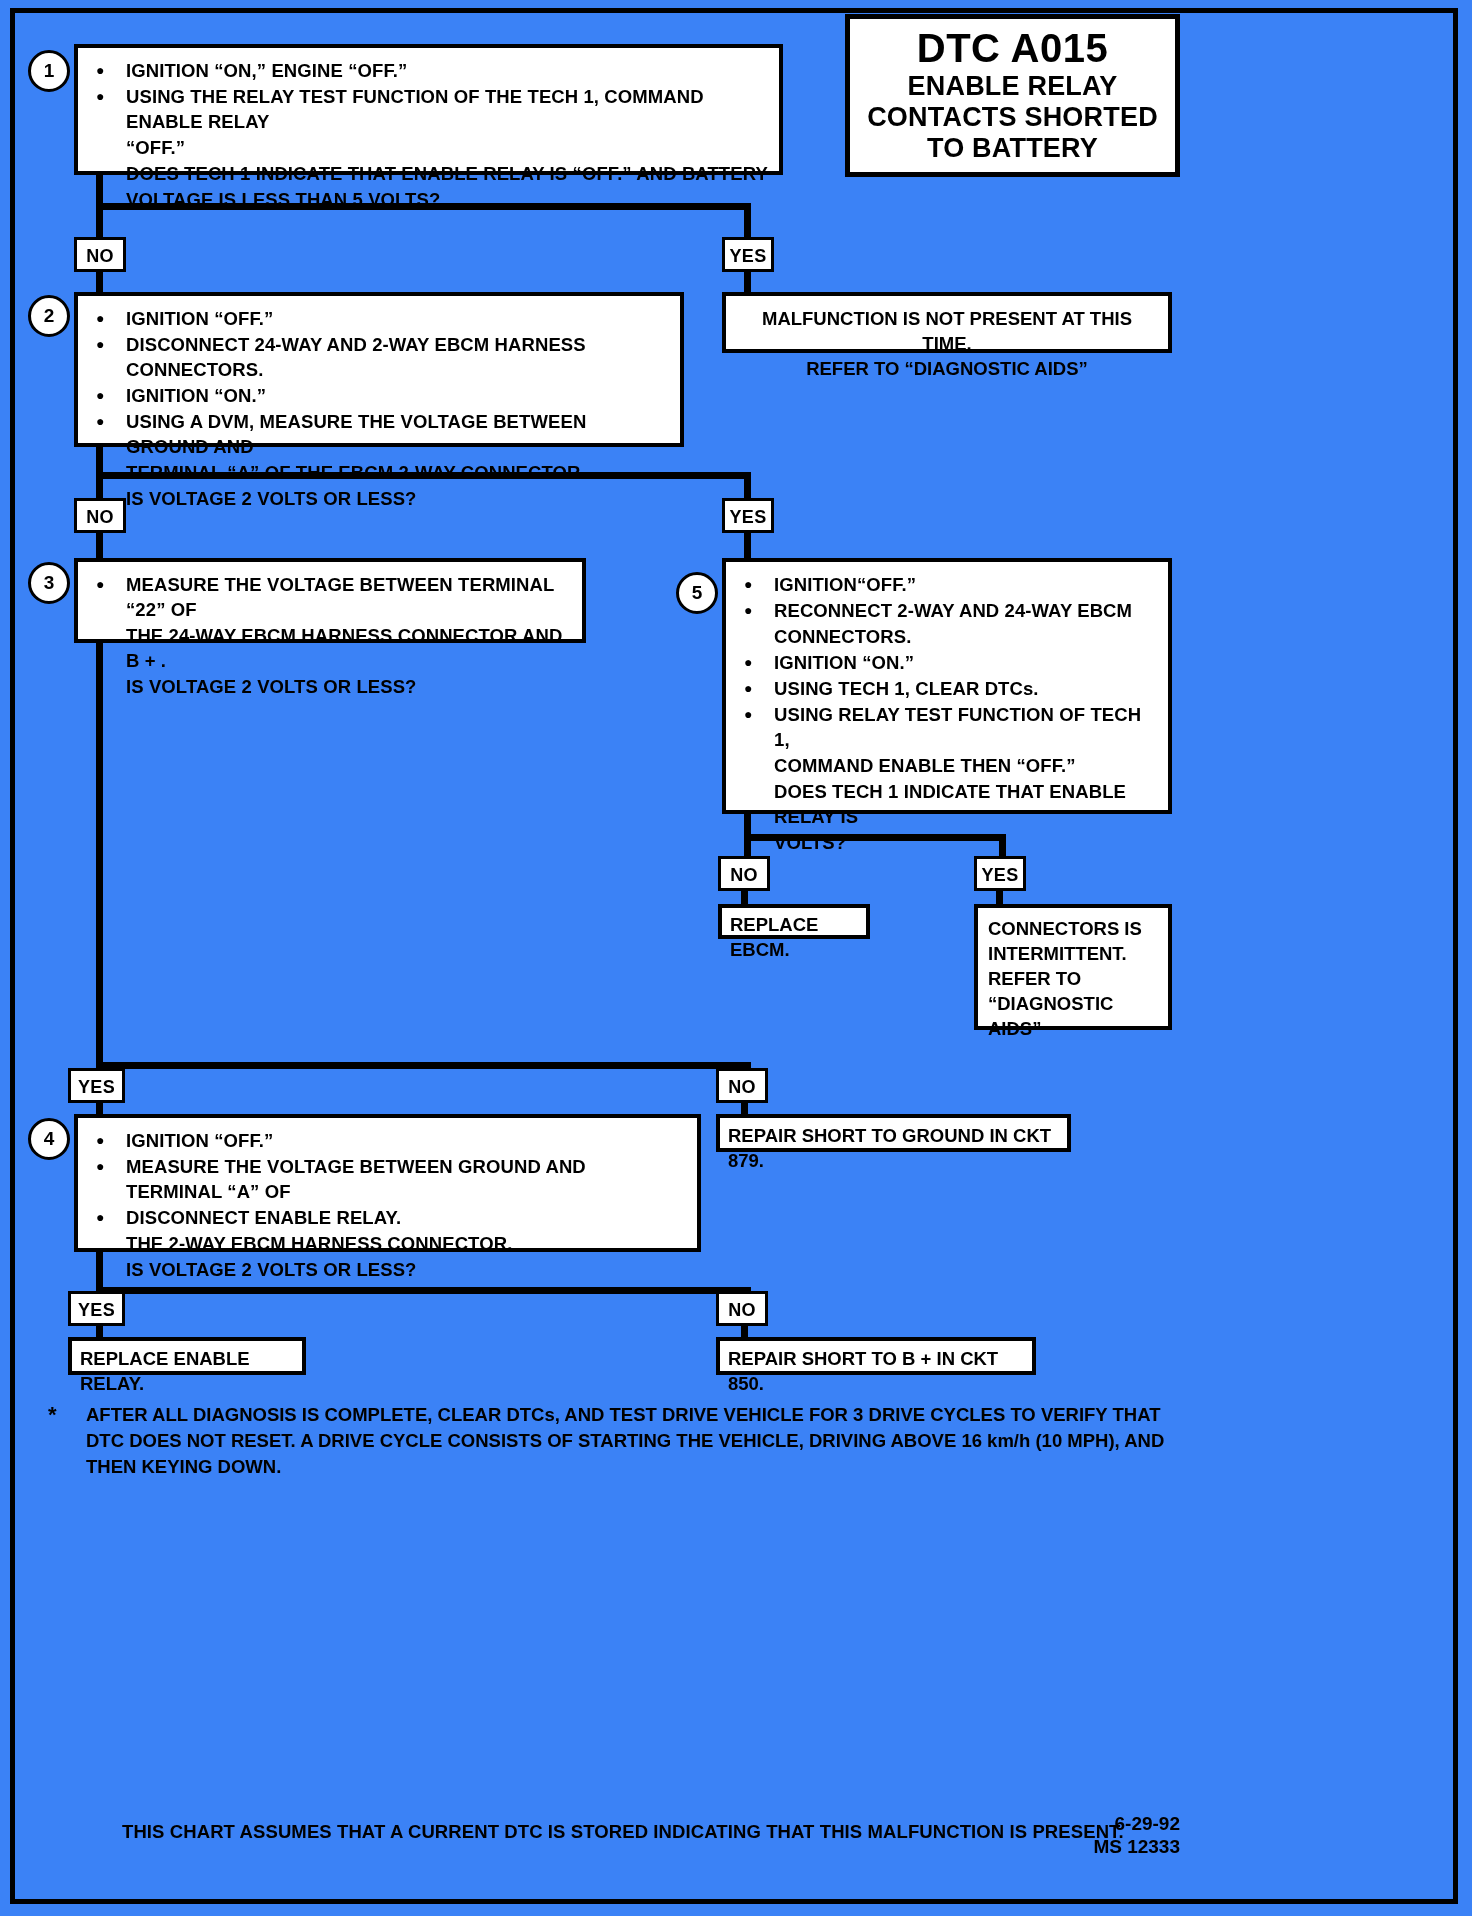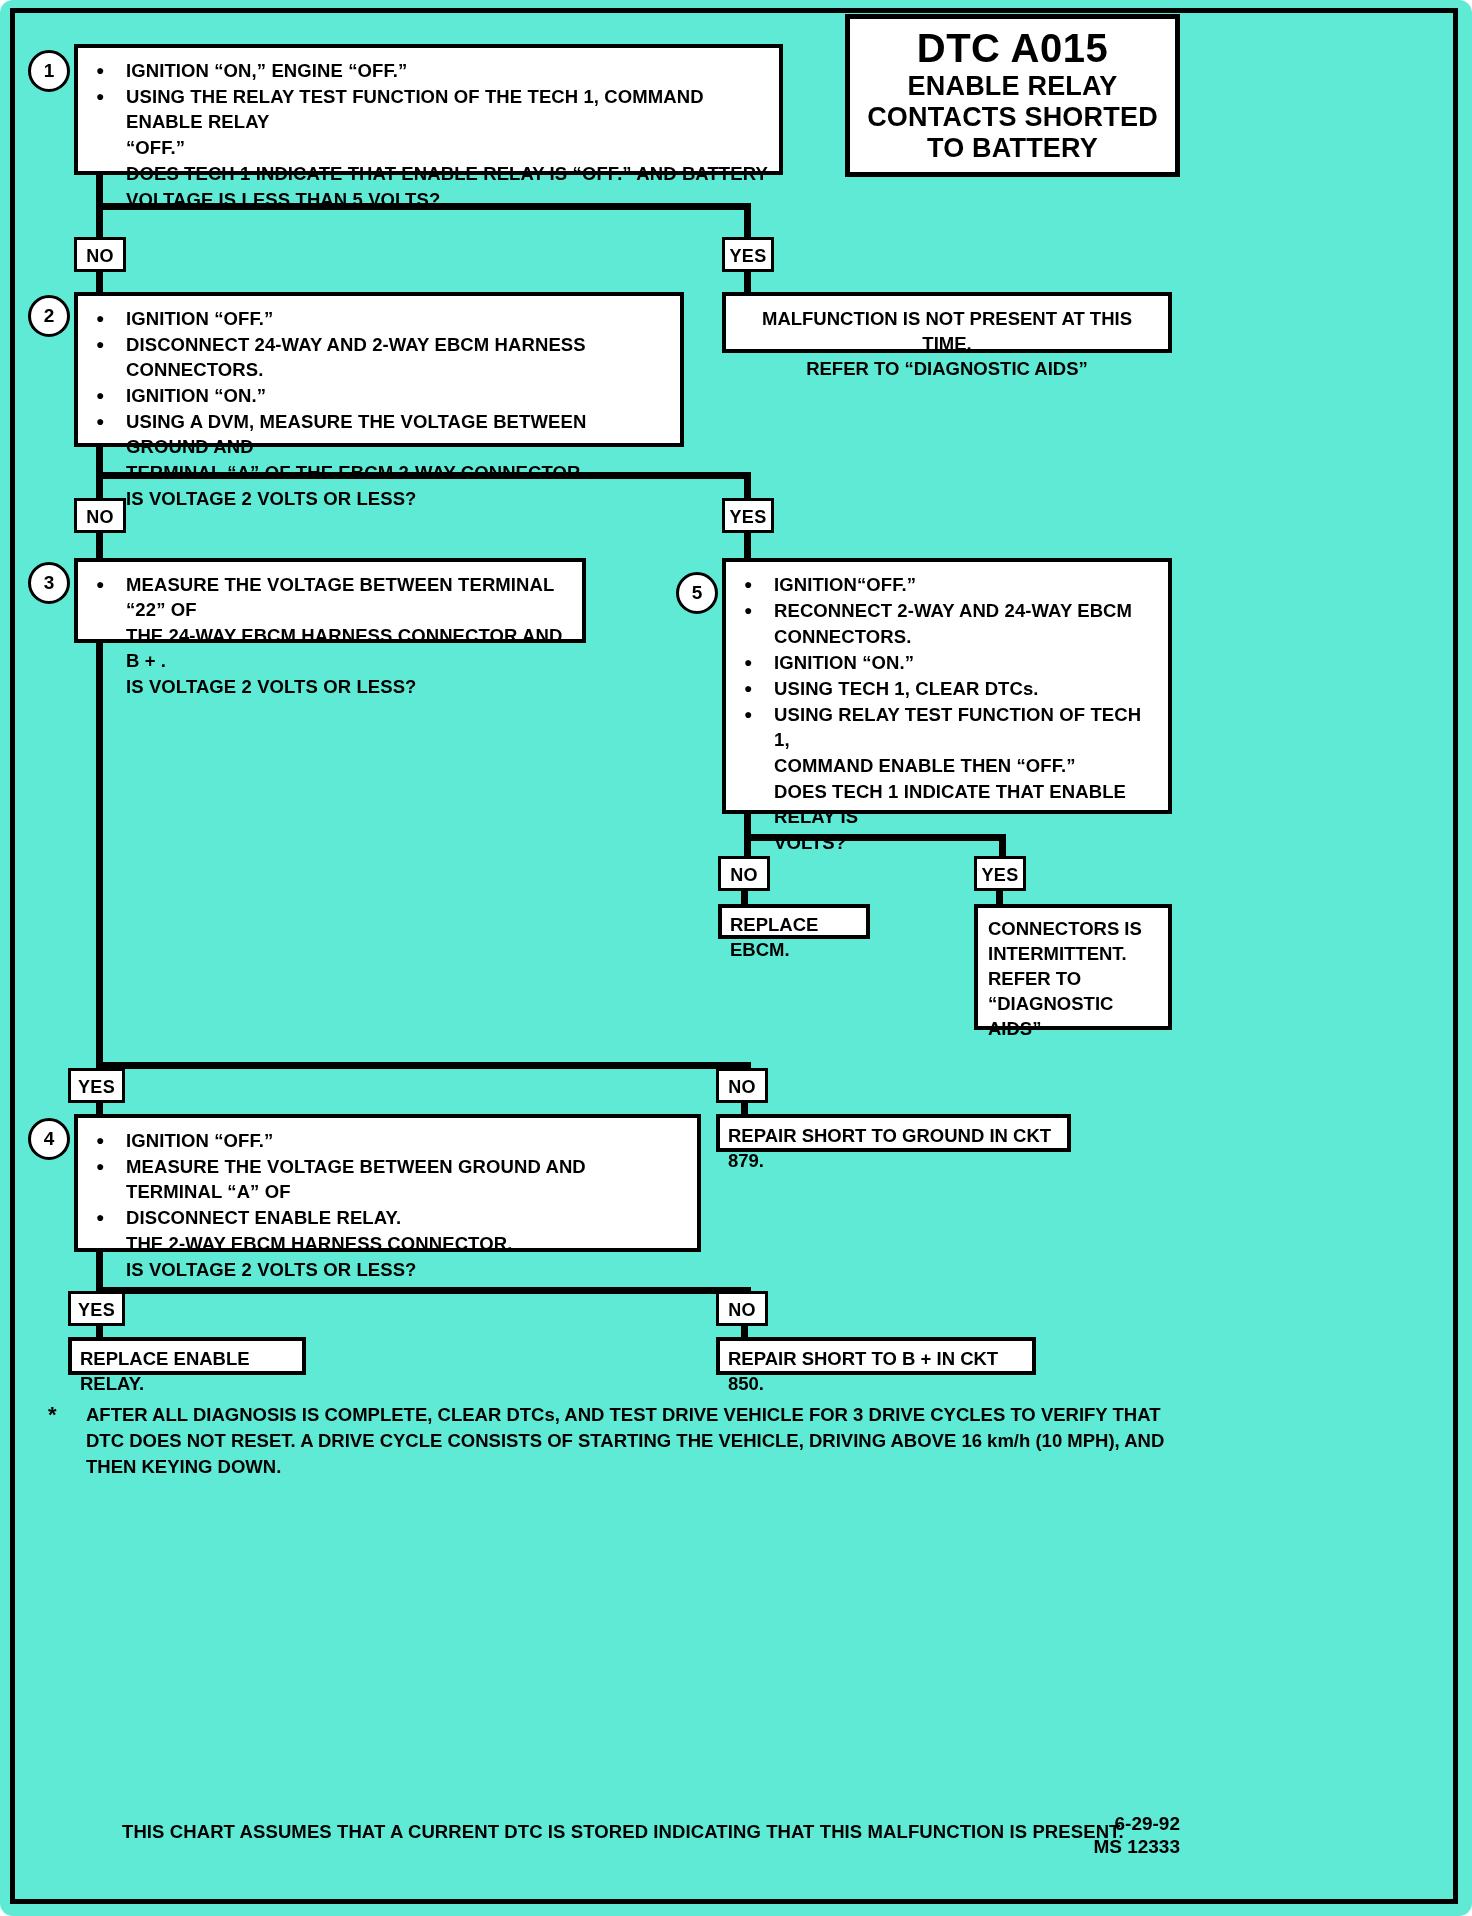--- a/index.html
+++ b/index.html
@@ -7,23 +7,22 @@
     padding: 0;
     background: #ffffff;
   }
   body {
     font-family: "Liberation Sans", sans-serif;
   }
   #page {
     position: relative;
     width: 1472px;
     height: 1916px;
-    background: #5eead4;
+    background: #3b82f6;
     overflow: hidden;
-    border-radius: 13px;
   }
 
   
   .page-border {
     position: absolute;
     left: 10px;
     top: 8px;
     width: 1448px;
     height: 1896px;
     border: 5px solid #000;

